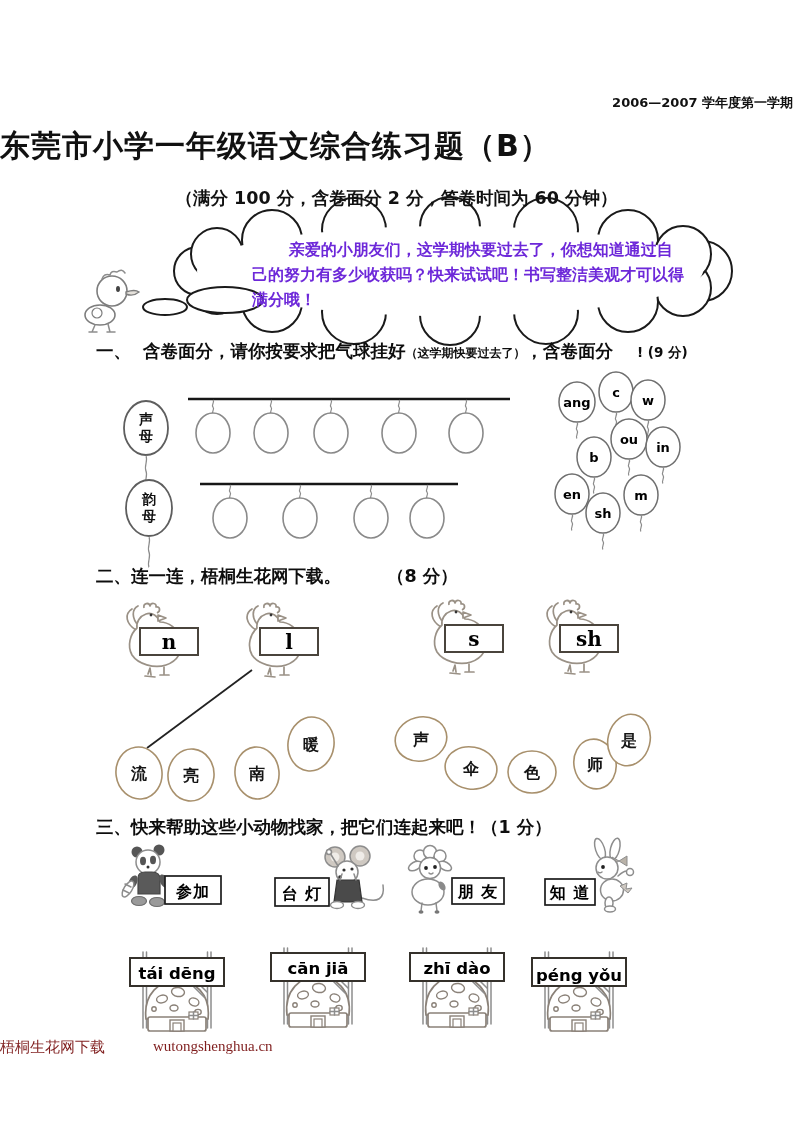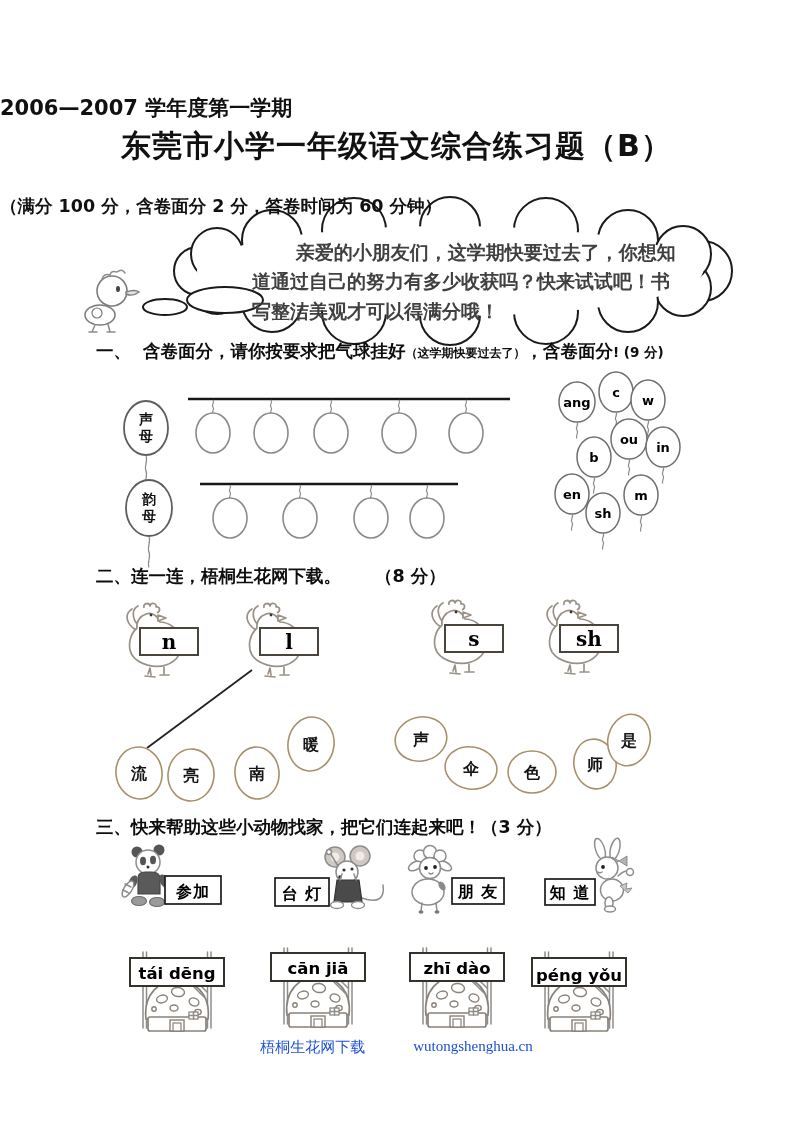--- a/index.html
+++ b/index.html
@@ -4,37 +4,37 @@
 <style>
   html,body{margin:0;padding:0;background:#fff;}
   .page{
     position:relative; width:793px; height:1122px; background:#ffffff;
     font-family:"DejaVu Sans","Liberation Sans",sans-serif; color:#111;
     overflow:hidden;
     border-bottom:2px solid #b9bdc2; border-right:1px solid #ececea;
   }
   .art{position:absolute; left:0; top:0; width:793px; height:1122px;}
   .txt{position:absolute; white-space:nowrap;}
-  .term{top:94px; left:0; width:100%; text-align:left; font-size:21px; font-weight:bold;}
-  .title{top:126px; left:0; width:100%; text-align:center; font-size:30px; font-weight:bold; letter-spacing:1px;}
-  .info{top:186px; left:0; width:100%; text-align:left; font-size:17.5px; font-weight:bold;margin-top:8px;}
+  .term{top:94px; left:0; width:100%; text-align:right; font-size:13px; font-weight:bold;}
+  .title{top:126px; left:0; width:100%; font-size:30px; font-weight:bold; letter-spacing:1px;}
+  .info{top:186px; left:0; width:100%; text-align:center; font-size:17.5px; font-weight:bold;}
   .bubble-text{
     position:absolute; left:252px; top:238px; width:432px; white-space:normal;
-    font-size:19px; font-weight:bold; line-height:1.55; text-indent:2.3em; color:#404040;
+    font-size:16px; font-weight:bold; line-height:1.55; text-indent:2.3em; color:#6d28d9;
   }
   .sec-h{position:absolute; left:96px; font-size:17.5px; font-weight:bold; color:#0d0d0d;}
   .sec-h .num{margin-right:12px;}
   .small-note{font-size:12px;}
-  .score-note{font-size:13.5px;}
-  .score-gap{margin-left:34px;}
+  .score-note{font-size:13.5px;margin-left:24px;}
+  .score-gap{margin-left:46px;}
   .footer{
     position:absolute; top:1038px; left:0; width:100%;
-    display:flex; justify-content:center; gap:48px;
+    display:flex; gap:48px;
     font-family:"Liberation Serif","DejaVu Serif",serif;
-    font-size:15px; color:#1d4ed8;
+    font-size:15px; color:#7f1d1d;
   }
   
   .rod{stroke:#161616; stroke-width:2.6;}
   .bal{fill:#fff; stroke:#8a8a8a; stroke-width:1.6;}
   .balbig{fill:#fff; stroke:#5e5e5e; stroke-width:1.8;}
   .lbal{fill:#fff; stroke:#6f6f6f; stroke-width:1.5;}
   .str{fill:none; stroke:#8b8b8b; stroke-width:1.2;}
   .sk{fill:none; stroke:#9a9186; stroke-width:1.7; stroke-linecap:round;}
   .skf{fill:#fff; stroke:#9a9186; stroke-width:1.7; stroke-linejoin:round;}
   .signrect{fill:#fff; stroke:#4a443c; stroke-width:2;}
@@ -376,21 +376,21 @@
 
   <div class="sec-h" style="top:339px">
     <span class="num">一、</span><span>含卷面分，请你按要求把气球挂好</span><span class="small-note">（这学期快要过去了）</span><span>，含卷面分</span><span class="score-note">! (9 分)</span>
   </div>
 
   <div class="sec-h" style="top:564px">
     <span>二、连一连，梧桐生花网下载。</span><span class="score-gap">（8 分）</span>
   </div>
 
   <div class="sec-h" style="top:815px">
-    <span>三、快来帮助这些小动物找家，把它们连起来吧！（3 分）</span>
+    <span>三、快来帮助这些小动物找家，把它们连起来吧！（1 分）</span>
   </div>
 
   <div class="footer">
     <span>梧桐生花网下载</span>
     <span>wutongshenghua.cn</span>
   </div>
 
 </div>
 
 </body></html>

